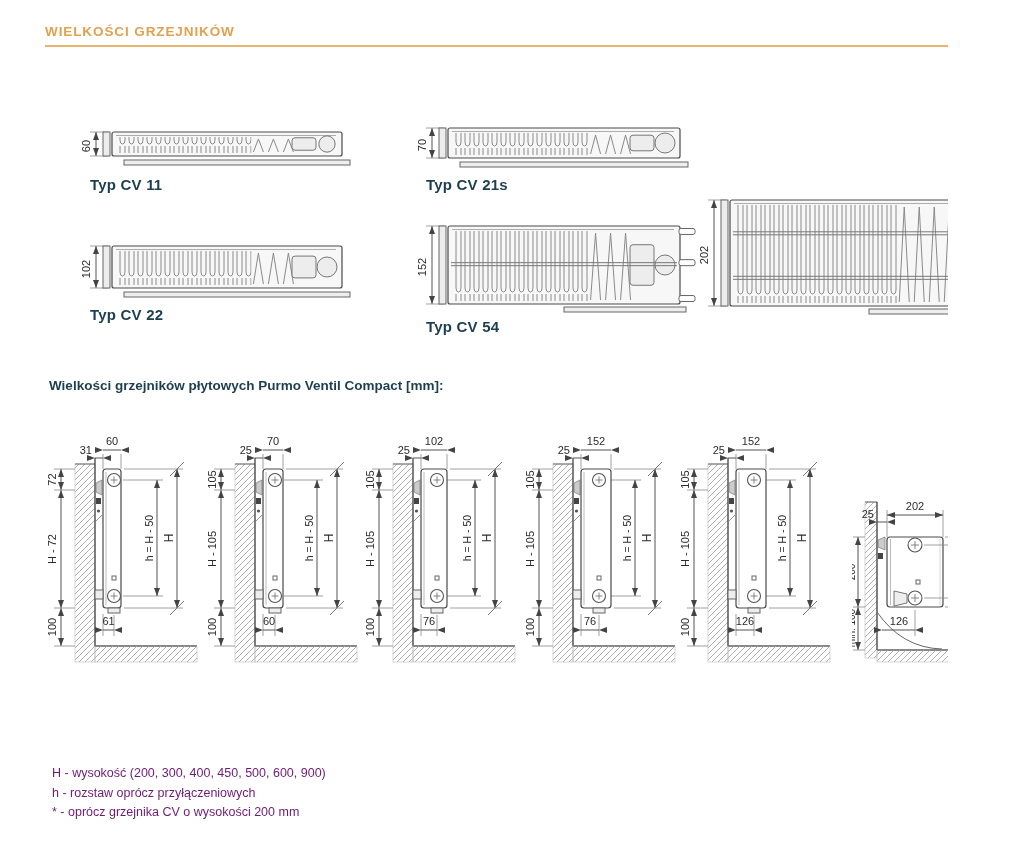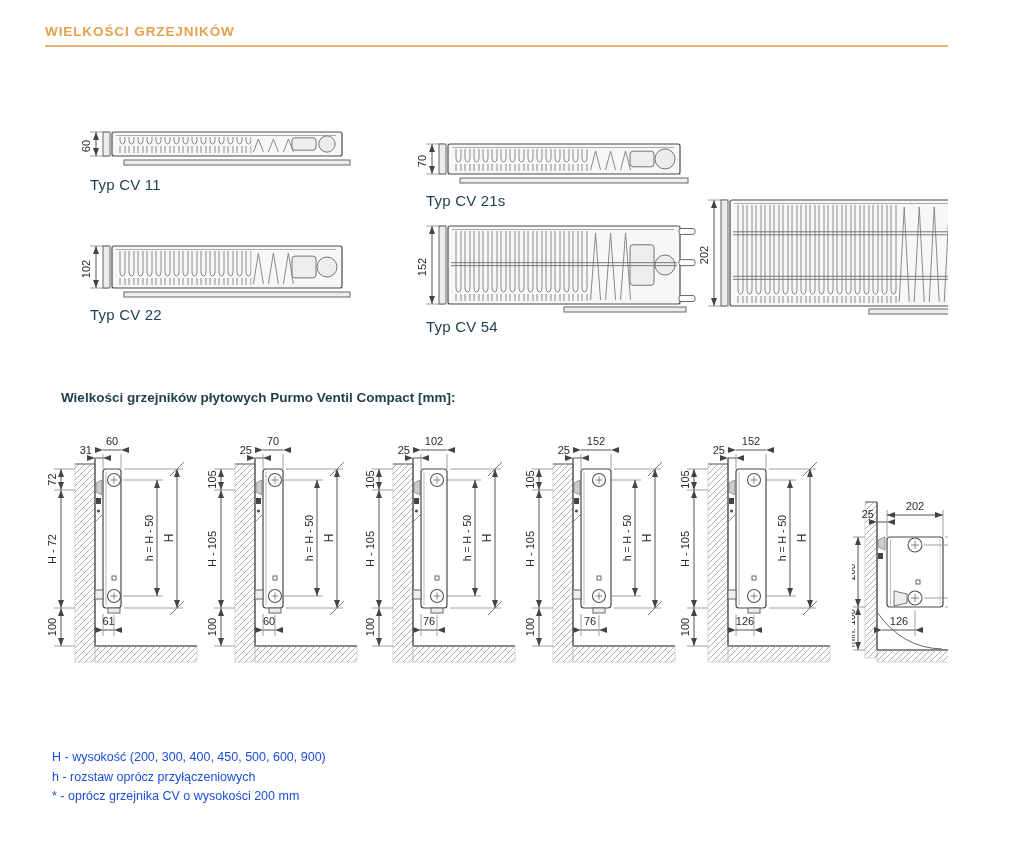--- a/index.html
+++ b/index.html
@@ -3,24 +3,24 @@
 <meta charset="utf-8">
 <style>
   html,body{margin:0;padding:0;background:#fff}
   .page{position:relative;width:948px;height:850px;background:#fff;overflow:hidden;
         font-family:"Liberation Sans",sans-serif}
   .page-title{position:absolute;left:45px;top:24px;margin:0;font-size:13.5px;font-weight:600;
         letter-spacing:.9px;color:var(--accent,#E2A14F)}
   .rule{position:absolute;left:45px;top:45px;width:933px;height:2px;background:var(--accent,#E2A14F);opacity:.8}
   .fig{position:absolute;margin:0;padding:0}
   .draw{line-height:0}
-  .cap{font-weight:normal;color:var(--ink,#1C3E4E);font-size:15px;margin:2px 0 0 8px;letter-spacing:.2px}
-  .section-title{position:absolute;left:45px;top:374px;margin:16px;font-size:13.5px;font-weight:bold;
+  .cap{font-weight:bold;color:var(--ink,#1C3E4E);font-size:15px;margin:2px 0 0 8px;letter-spacing:.2px}
+  .section-title{position:absolute;left:45px;top:374px;margin:4px;font-size:13.5px;font-weight:bold;
         color:var(--ink,#1C3E4E)}
-  .footnotes{position:absolute;left:52px;top:748px;font-size:12.5px;line-height:19.5px;color:#1d4ed8}
+  .footnotes{position:absolute;left:52px;top:764px;font-size:12.5px;line-height:19.5px;color:#701a75}
   svg{display:block}
   svg text{font-family:"Liberation Sans",sans-serif;fill:#2b2b2b}
 </style>
 </head>
 <body>
 
 <div class="page">
 
   <svg width="0" height="0" style="position:absolute">
     <defs id="shared-defs">
@@ -66,21 +66,21 @@
             <path d="M186.39999999999998,22 L191.39999999999998,9 L196.39999999999998,22" stroke="#8a8a8a" stroke-width="1" fill="none"></path>
             <path d="M201.39999999999998,22 L206.39999999999998,9 L211.39999999999998,22" stroke="#8a8a8a" stroke-width="1" fill="none"></path>
             <rect x="210" y="7.76" width="24" height="12.48" rx="3" fill="#ededed" stroke="#777"></rect>
             <circle cx="245" cy="14" r="8.16" fill="#ededed" stroke="#777"></circle>
             <rect x="42" y="30" width="226" height="5" fill="#eee" stroke="#666"></rect>
           </g>
         </svg>
       </div>
     <figcaption class="cap">Typ CV 11</figcaption>
   </figure>
-  <figure class="fig" id="tv1" style="left:418px;top:142px">
+  <figure class="fig" id="tv1" style="left:418px;top:126px">
     <div class="draw">
         <svg width="282" height="48">
           <g>
             <line x1="14" y1="2" x2="14" y2="32" stroke="#555" stroke-width="1"></line>
             <path d="M14,2 l-3,8 h6 z" fill="#444"></path>
             <path d="M14,32 l-3,-8 h6 z" fill="#444"></path>
             <line x1="8" y1="2" x2="26" y2="2" stroke="#888" stroke-width="0.8"></line>
             <line x1="8" y1="32" x2="26" y2="32" stroke="#888" stroke-width="0.8"></line>
             <text x="8" y="19" font-size="11" text-anchor="middle" transform="rotate(-90 8 19)">70</text>
             <rect x="21" y="2" width="7" height="30" fill="#ececec" stroke="#666" stroke-width="1"></rect>

